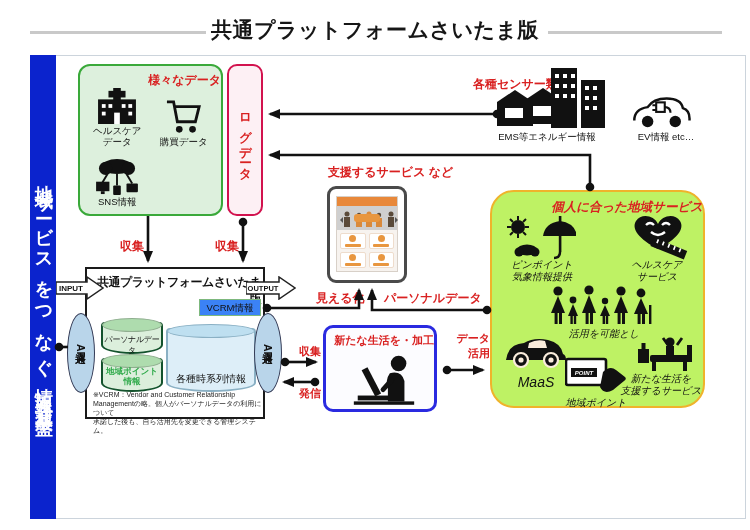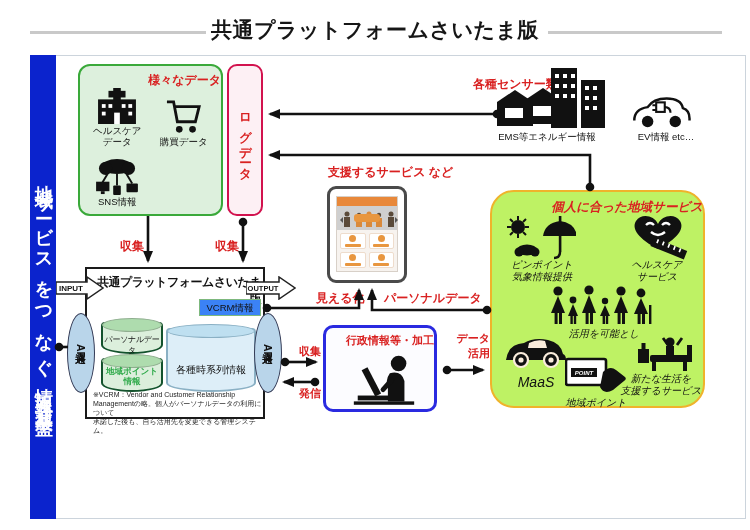--- a/index.html
+++ b/index.html
@@ -248,41 +248,41 @@
     <div class="abs platform-title ctr" style="left:2px;top:5px;width:172px">共通プラットフォームさいたま版</div>
     <div class="abs vcrm-box" style="left:112px;top:30px;width:62px;height:17px;line-height:15px">VCRM情報</div>
     <div class="abs cyl cyl-green" style="left:14px;top:53px;width:62px;height:32px">
       <div class="cyl-text" style="font-size:8px;letter-spacing:-.3px;margin-top:10px">パーソナルデータ</div>
     </div>
     <div class="abs cyl cyl-green" style="left:14px;top:89px;width:62px;height:34px">
       <div class="cyl-text ml" style="font-size:8.5px;color:#2faa4a;font-weight:bold;margin-top:6px;line-height:1.2">地域ポイント
 情報</div>
     </div>
     <div class="abs cyl cyl-blue" style="left:79px;top:59px;width:90px;height:64px">
-      <div class="cyl-text" style="font-size:10px;margin-top:33px">各種時系列情報</div>
+      <div class="cyl-text" style="font-size:10px;margin-top:42px">各種時系列情報</div>
     </div>
     <div class="abs note-text ml" style="left:6px;top:121px;width:170px">※VCRM：Vendor and Customer Relationship
 Managementの略。個人がパーソナルデータの利用について
 承諾した後も、自ら活用先を変更できる管理システム。</div>
   </div>
 
   <svg class="abs" style="left:56px;top:276px" width="48" height="24" viewBox="0 0 48 24">
     <polygon points="0,6 31,6 31,1 47,12 31,23 31,18 0,18" fill="#fff" stroke="#222" stroke-width="1.5"></polygon>
     <text x="15" y="15" font-size="8" font-weight="bold" text-anchor="middle" fill="#111">INPUT</text>
   </svg>
   <svg class="abs" style="left:246px;top:276px" width="50" height="24" viewBox="0 0 50 24">
     <polygon points="0,6 33,6 33,1 49,12 33,23 33,18 0,18" fill="#fff" stroke="#222" stroke-width="1.5"></polygon>
     <text x="17" y="15" font-size="7.5" font-weight="bold" text-anchor="middle" fill="#111">OUTPUT</text>
   </svg>
 
   <div class="abs api-ellipse" style="left:67px;top:313px;width:28px;height:80px">共通API</div>
   <div class="abs api-ellipse" style="left:254px;top:313px;width:28px;height:80px">共通API</div>
 
   <div class="abs analysis-box" style="left:323px;top:325px;width:114px;height:87px">
-    <div class="abs red lbl-11 ctr" style="left:0;top:5px;width:100%">行政情報等・加工</div>
+    <div class="abs red lbl-11 ctr" style="left:0;top:5px;width:100%">新たな生活を・加工</div>
     <svg class="abs" style="left:22px;top:22px" width="72" height="58" viewBox="0 0 74 58">
       <g fill="#111">
         <rect x="6" y="52" width="62" height="3.5"></rect>
         <polygon points="14,20 20,17 34,44 28,47"></polygon>
         <rect x="10" y="46" width="32" height="5"></rect>
         <circle cx="52" cy="13" r="8"></circle>
         <path d="M43,23 q12,-3 15,8 v21 h-17 v-13 q-3,-9 2,-16 z"></path>
         <path d="M45,30 l-9,10" stroke="#111" stroke-width="5" stroke-linecap="round"></path>
       </g>
     </svg>

